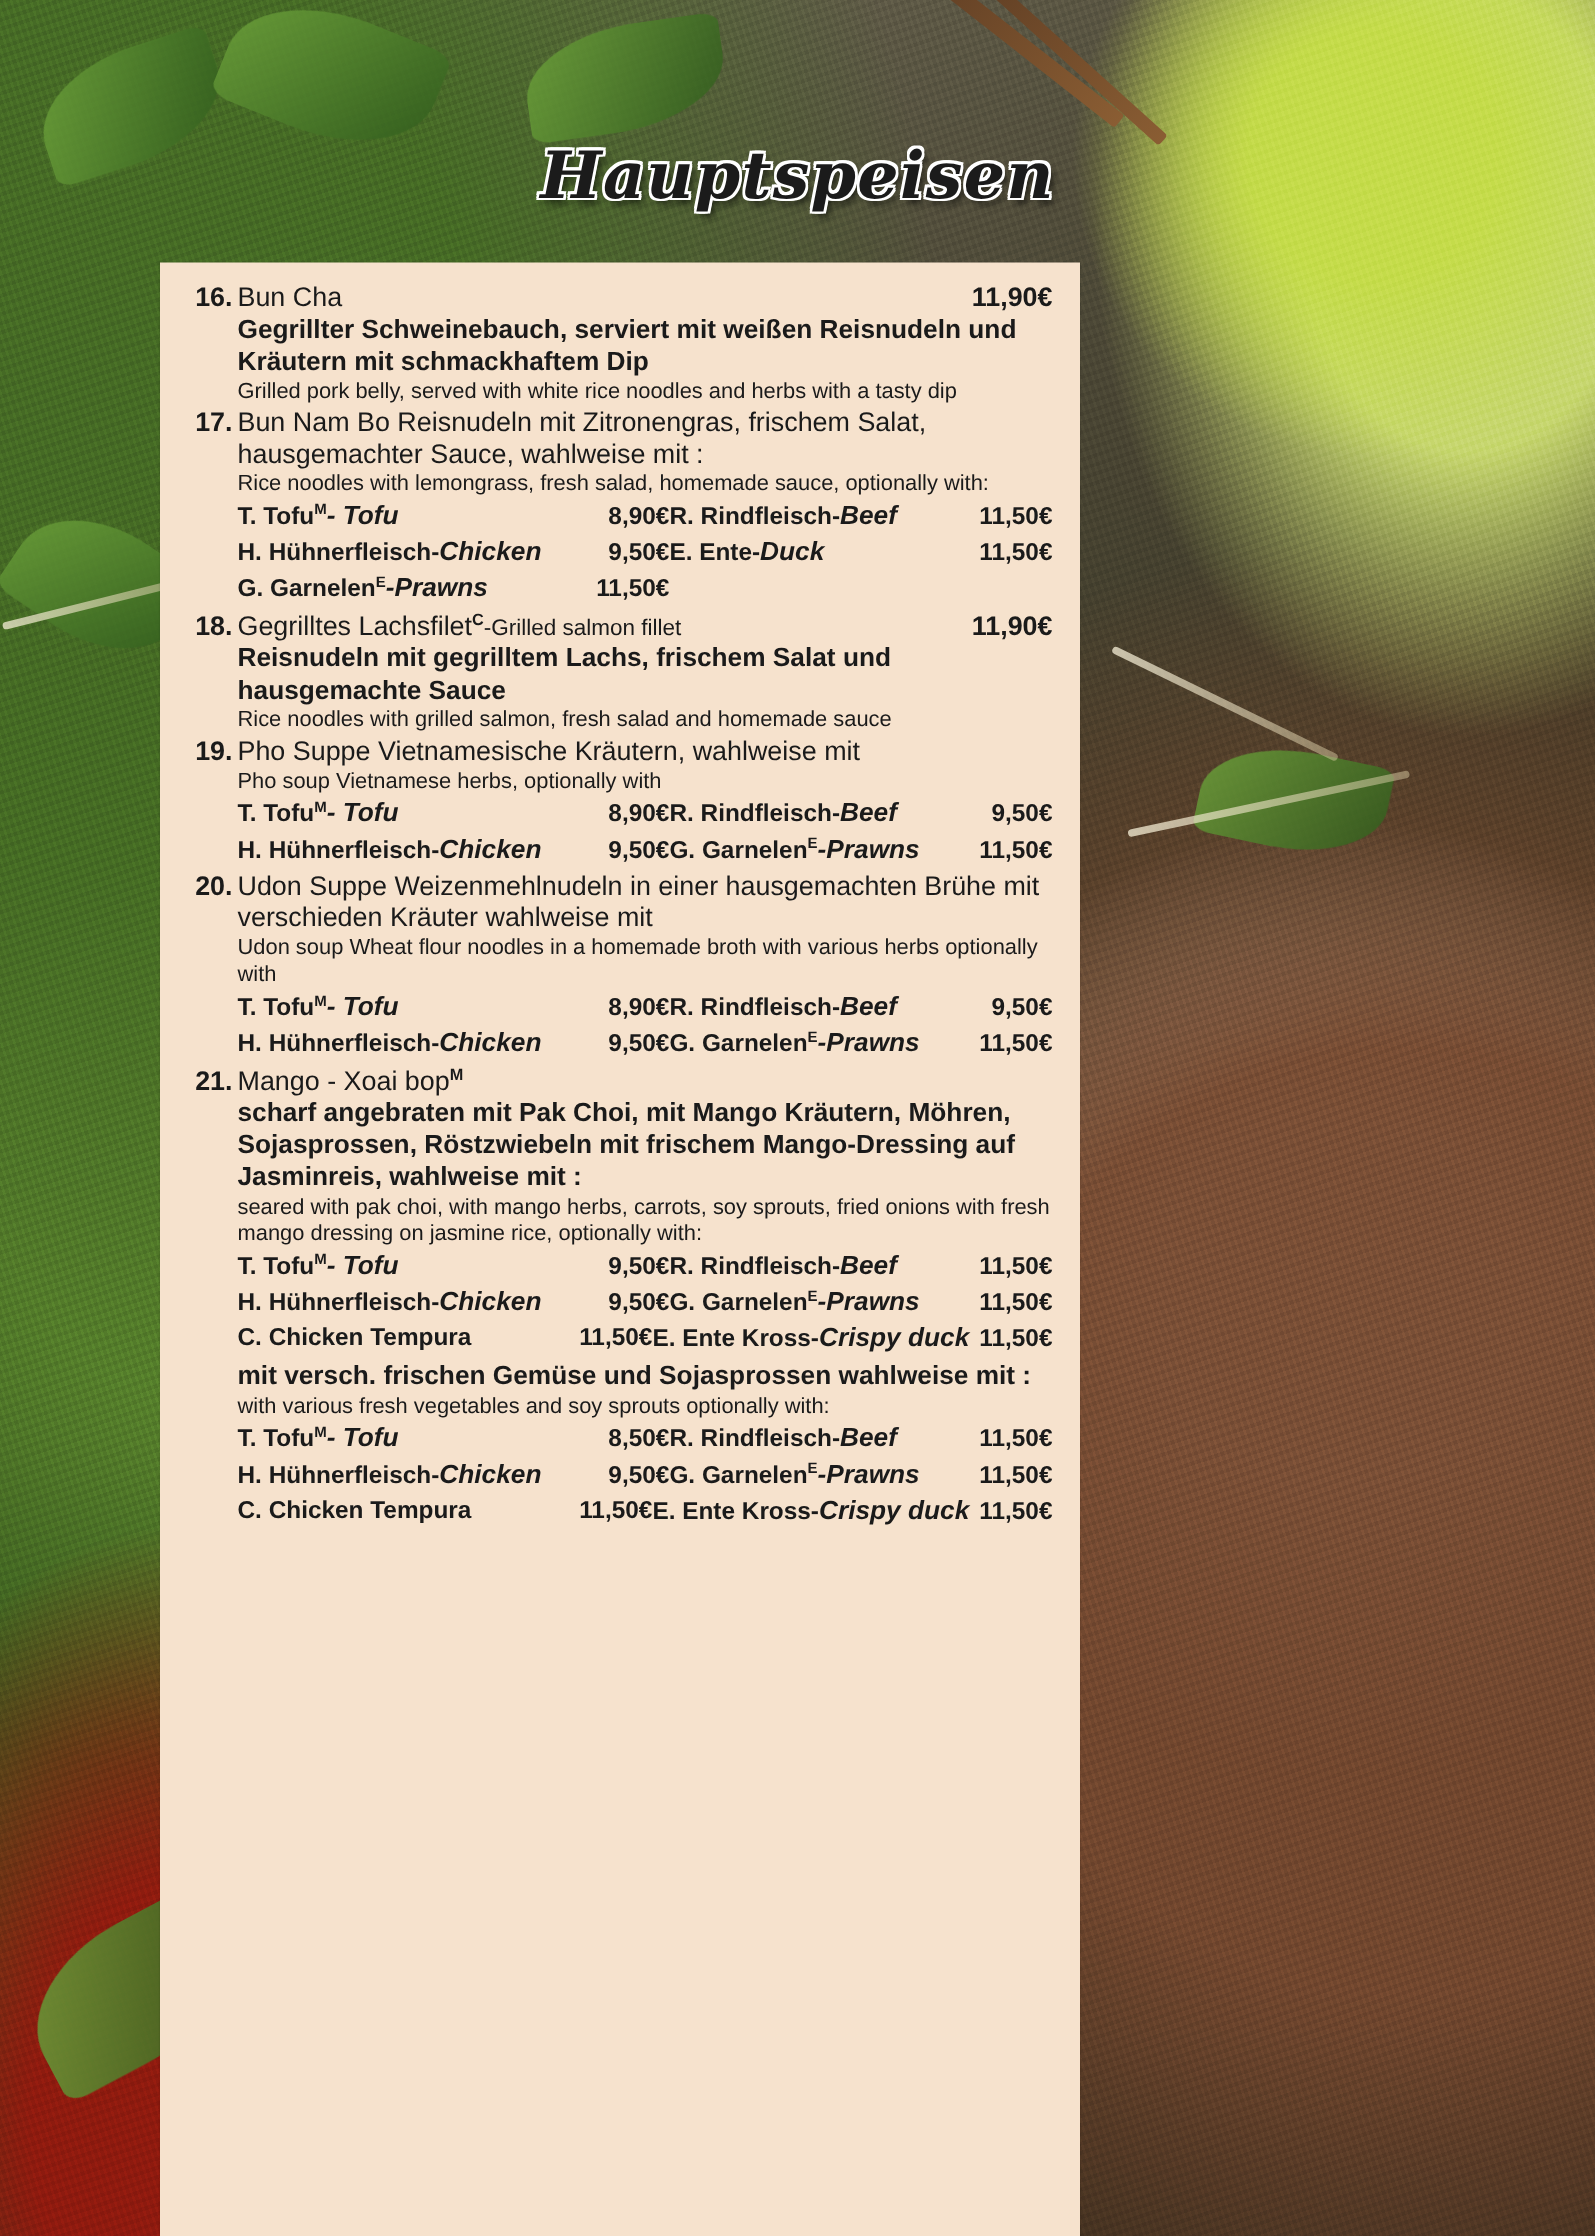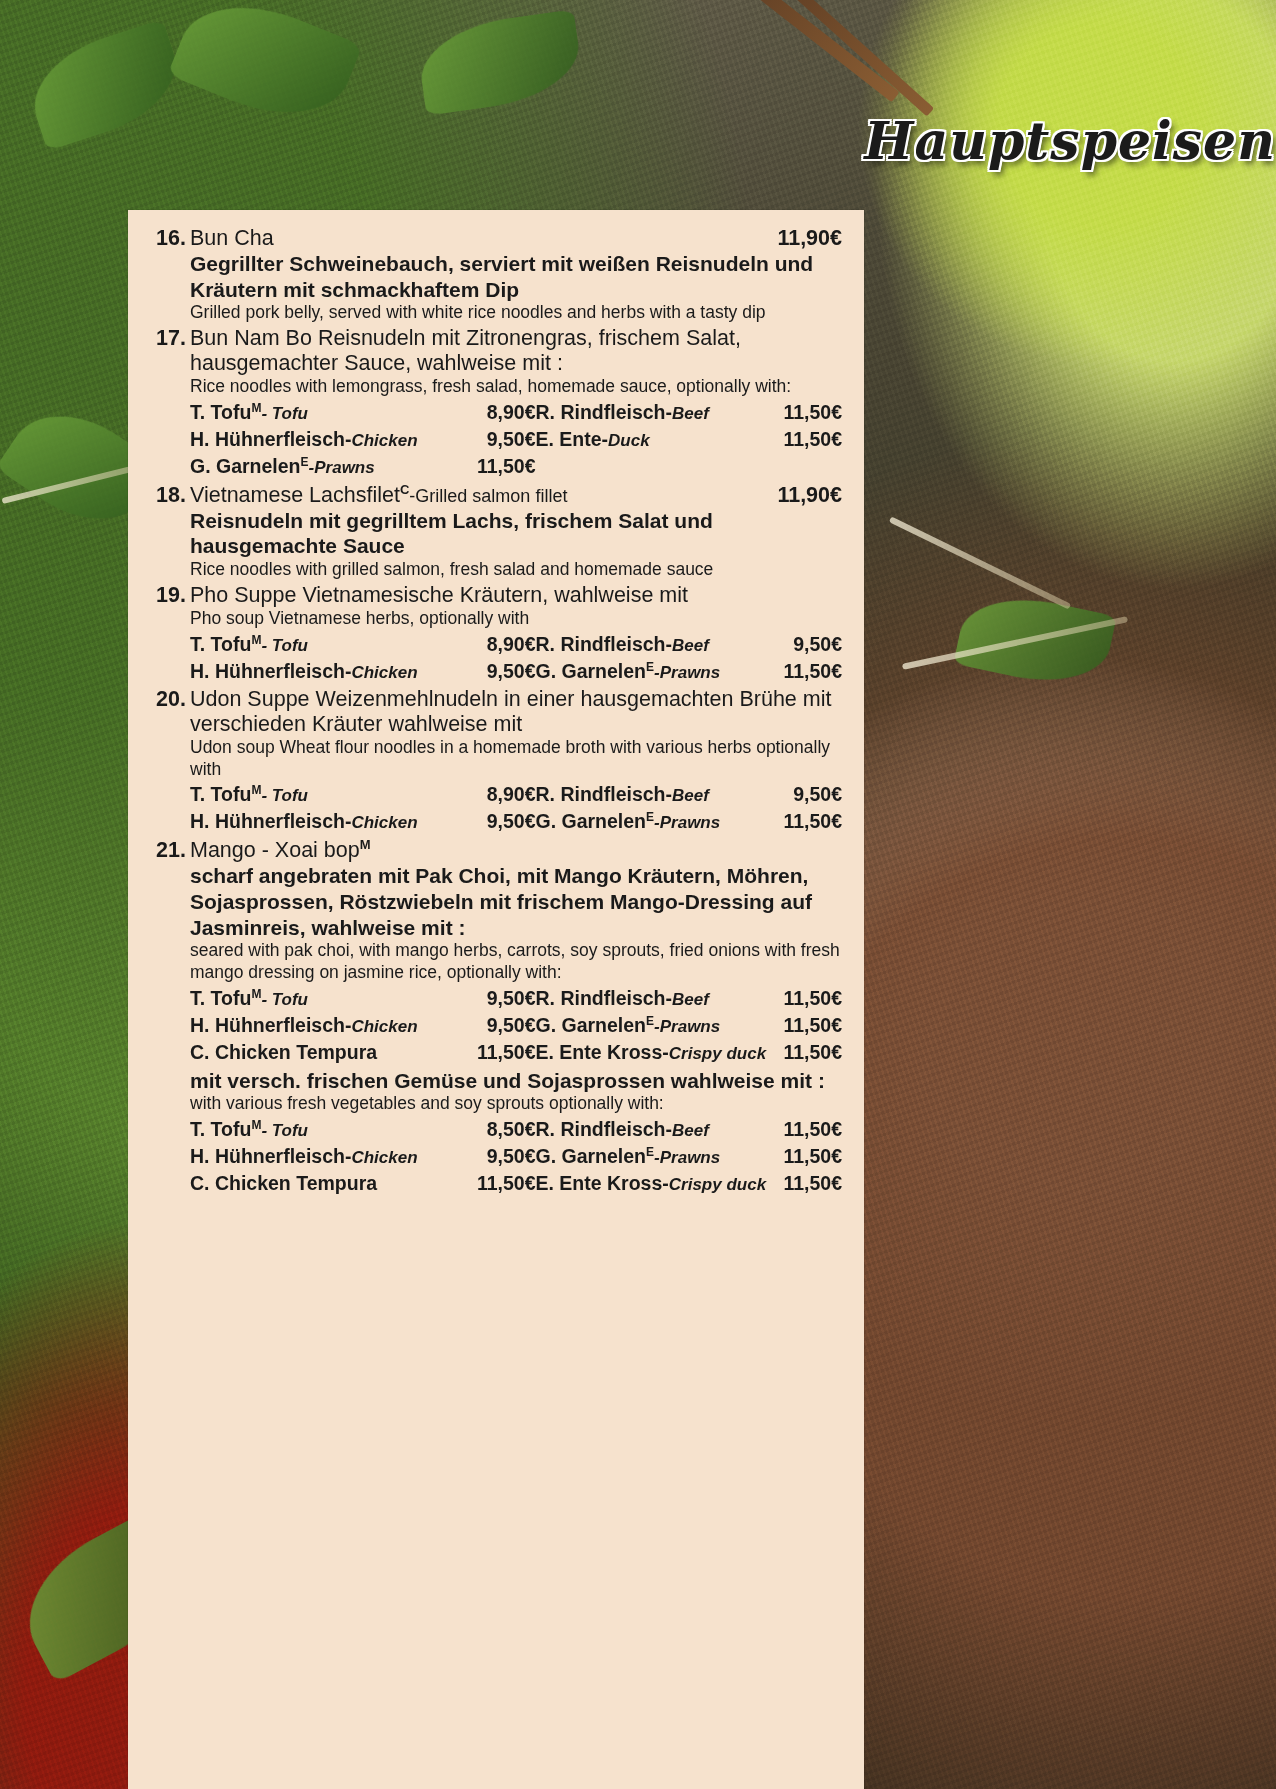--- a/index.html
+++ b/index.html
@@ -71,21 +71,21 @@
     height: 1635px;
     background: #f6e2cd;
     box-shadow: 0 0 0 1px rgba(0,0,0,0.06);
   }
 
   .title {
     position: absolute;
     left: 0;
     right: 0;
     top: 110px;
-    text-align: right;
+    text-align: center;
     font-family: "DejaVu Serif", serif;
     font-weight: bold;
     font-style: italic;
     font-size: 52px;
     letter-spacing: 1px;
     color: #1b1b1b;
     text-shadow:
       2px 0 0 #fff, -2px 0 0 #fff, 0 2px 0 #fff, 0 -2px 0 #fff,
       2px 2px 0 #fff, -2px 2px 0 #fff, 2px -2px 0 #fff, -2px -2px 0 #fff,
       4px 5px 6px rgba(0,0,0,0.55);
@@ -143,21 +143,21 @@
     font-size: 19.5px;
     line-height: 1.38;
   }
   .opt-cell {
     display: flex;
     align-items: baseline;
   }
   .opt-cell.left { width: 372px; }
   .opt-cell.right { width: 330px; }
   .opt-label { font-weight: bold; white-space: nowrap; }
-  .opt-label .en { font-weight: bold; font-style: italic; font-size: 17px; }
+  .opt-label .en { font-weight: bold; font-style: italic; font-size: 21px; }
   .opt-price {
     font-weight: bold;
     margin-left: auto;
     padding-left: 8px;
     white-space: nowrap;
   }
   .opt-cell.left .opt-price { margin-left: auto; padding-right: 0; }
   .sup-s { font-size: 12px; vertical-align: super; font-weight: bold; }
 </style>
 </head>
@@ -223,21 +223,21 @@
               <span class="opt-label">G. Garnelen<span class="sup-s">E</span><span class="en">-Prawns</span></span>
               <span class="opt-price">11,50€</span>
             </div>
             <div class="opt-cell right"></div>
           </div>
         </div>
       </div>
       <div class="item">
         <div class="row-head">
           <span class="num">18.</span>
-          <span class="head-text"><span class="name-bold">Vietnamese Lachsfilet</span><span class="sup">C</span><span class="name-it">-Grilled salmon fillet</span></span>
+          <span class="head-text"><span class="name-bold">Gegrilltes Lachsfilet</span><span class="sup">C</span><span class="name-it">-Grilled salmon fillet</span></span>
           <span class="price">11,90€</span>
         </div>
         <div class="desc">Reisnudeln mit gegrilltem Lachs, frischem Salat und hausgemachte Sauce</div>
         <div class="desc-en">Rice noodles with grilled salmon, fresh salad and homemade sauce</div>
       </div>
       <div class="item">
         <div class="row-head">
           <span class="num">19.</span>
           <span class="head-text"><span class="name-bold">Pho Suppe</span> <span class="desc-inline">Vietnamesische Kräutern, wahlweise mit</span></span>
         </div>

